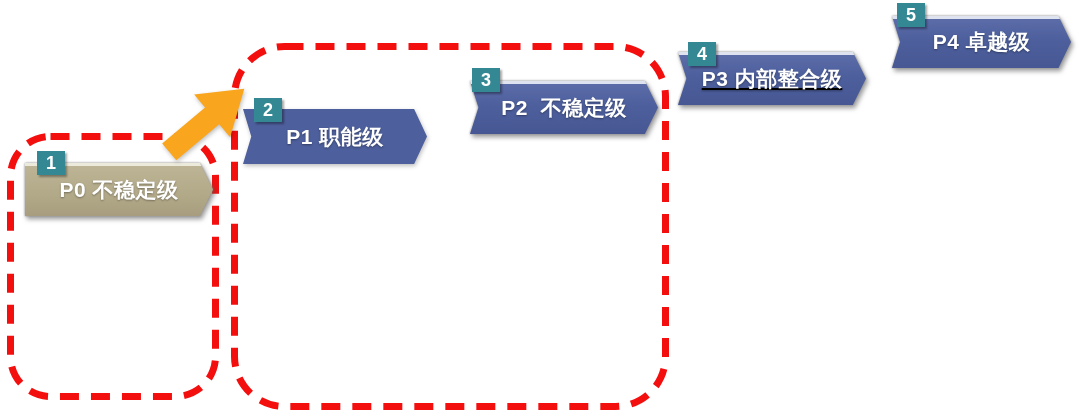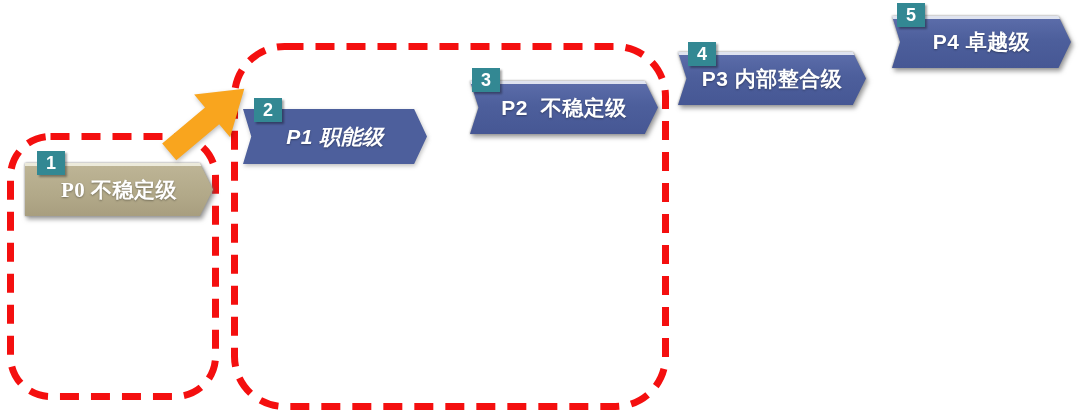--- a/index.html
+++ b/index.html
@@ -10,30 +10,30 @@
   .overlay{position:absolute;left:0;top:0;width:1080px;height:419px;z-index:1;}
 
   
   .banner-wrap{position:absolute;z-index:2;filter:drop-shadow(0 0 1px #8a8a8a) drop-shadow(2px 3px 2px rgba(70,70,70,.5));}
   .banner{width:100%;height:100%;display:flex;align-items:center;justify-content:center;
           color:#ffffff;font-size:21px;font-weight:bold;letter-spacing:.5px;white-space:pre;
           text-shadow:0 1px 2px rgba(0,0,0,.35);}
   
   .chev{clip-path:polygon(0% 0%,93% 0%,100% 50%,93% 100%,0% 100%,4.5% 50%);}
   
-  .flag{clip-path:polygon(0% 0%,93% 0%,100% 50%,93% 100%,0% 100%);font-family:Liberation Serif, serif;}
+  .flag{clip-path:polygon(0% 0%,93% 0%,100% 50%,93% 100%,0% 100%);}
   .blue{background:linear-gradient(180deg,#dfe3ef 0px,#dfe3ef 3px,#5b6ca9 3px,var(--banner-blue,#4d5f9c) 45%,#46579ا 100%);
         background:linear-gradient(180deg,#dfe3ef 0px,#dfe3ef 3px,#5b6ca9 3px,var(--banner-blue,#4d5f9c) 45%,#465794 100%);}
-  .blue-flat{background:var(--banner-blue,#4d5f9c);font-style:italic;}
+  .blue-flat{background:var(--banner-blue,#4d5f9c);}
   .tan{background:linear-gradient(180deg,#eceadb 0px,#eceadb 3px,#bdb495 3px,var(--banner-tan,#b2a989) 60%,#a89e7f 100%);}
 
   .pos-p0{left:25px; top:163px;width:188px;height:53px;}
   .pos-p1{left:243px;top:109px;width:184px;height:55px;filter:drop-shadow(1px 2px 2px rgba(70,70,70,.35));}
   .pos-p2{left:470px;top:81px; width:188px;height:53px;}
-  .pos-p3{left:678px;top:52px; width:188px;height:53px;}
+  .pos-p3{left:678px;top:52px; width:188px;height:53px;text-decoration:underline;}
   .pos-p4{left:892px;top:16px; width:179px;height:52px;}
 
   
   .badge{position:absolute;z-index:3;width:28px;height:24px;background:var(--badge-teal,#338893);
          color:#fff;font-size:18px;font-weight:600;display:flex;align-items:center;justify-content:center;
          box-shadow:2px 2px 2px rgba(0,0,0,.35);}
   .pos-b1{left:37px; top:151px;}
   .pos-b2{left:254px;top:98px;}
   .pos-b3{left:472px;top:68px;}
   .pos-b4{left:688px;top:42px;}

